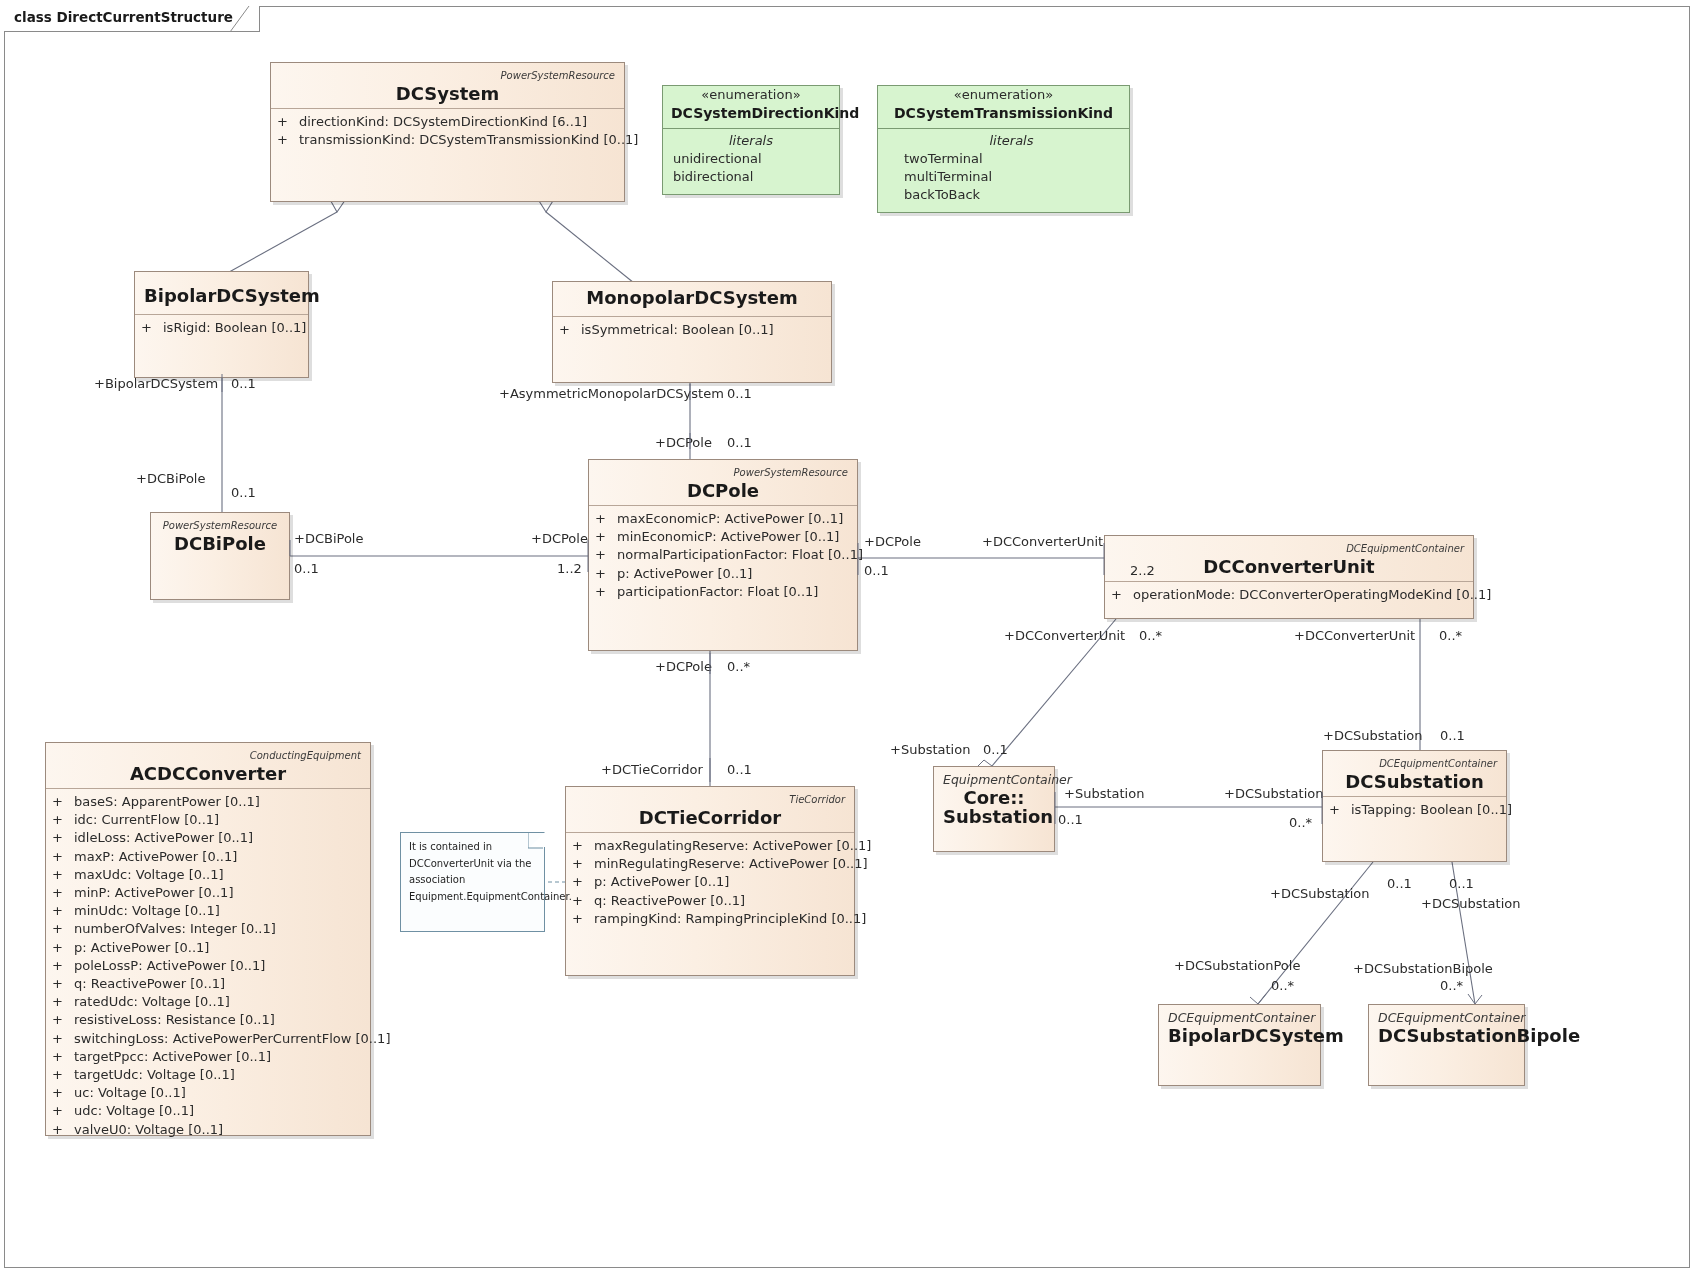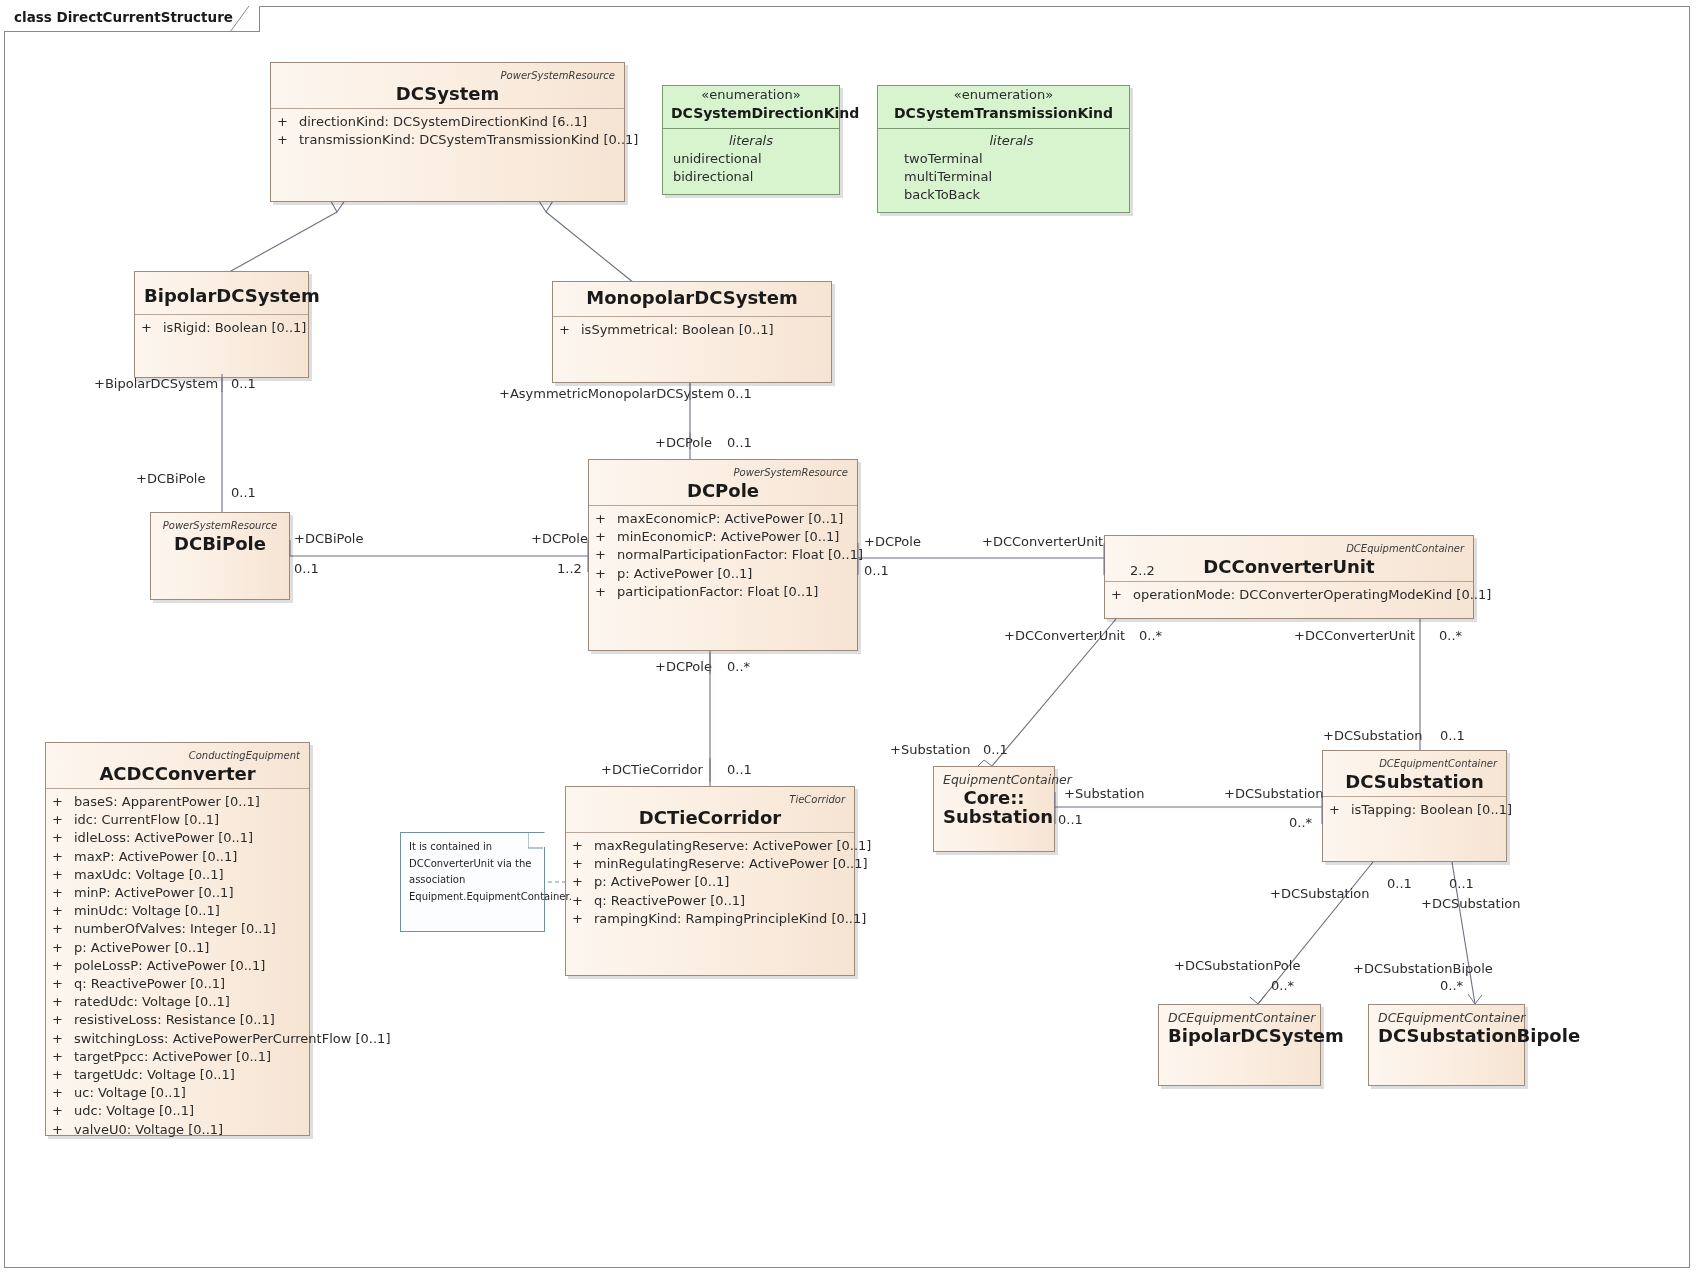--- a/index.html
+++ b/index.html
@@ -161,21 +161,21 @@
     <div class="head">
       <div class="stereo">DCEquipmentContainer</div>
       <div class="cname">DCConverterUnit</div>
     </div>
     <div class="sep"></div>
     <div class="attrs">
       <div class="attr"><span class="vis">+</span><span>operationMode: DCConverterOperatingModeKind [0..1]</span></div>
     </div>
   </div>
 
-  <div class="cls" style="left:45px;top:742px;width:265px;height:394px;">
+  <div class="cls" style="left:45px;top:742px;width:326px;height:394px;">
     <div class="head">
       <div class="stereo">ConductingEquipment</div>
       <div class="cname">ACDCConverter</div>
     </div>
     <div class="sep"></div>
     <div class="attrs">
       <div class="attr"><span class="vis">+</span><span>baseS: ApparentPower [0..1]</span></div>
       <div class="attr"><span class="vis">+</span><span>idc: CurrentFlow [0..1]</span></div>
       <div class="attr"><span class="vis">+</span><span>idleLoss: ActivePower [0..1]</span></div>
       <div class="attr"><span class="vis">+</span><span>maxP: ActivePower [0..1]</span></div>

